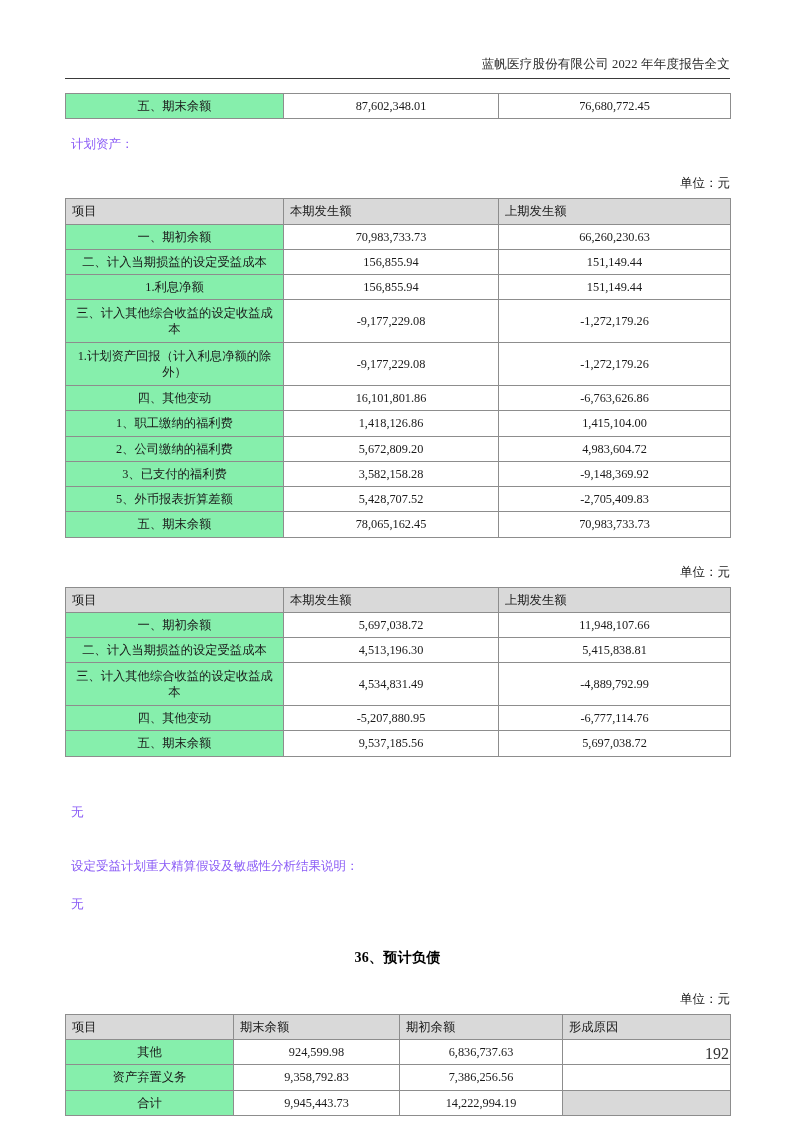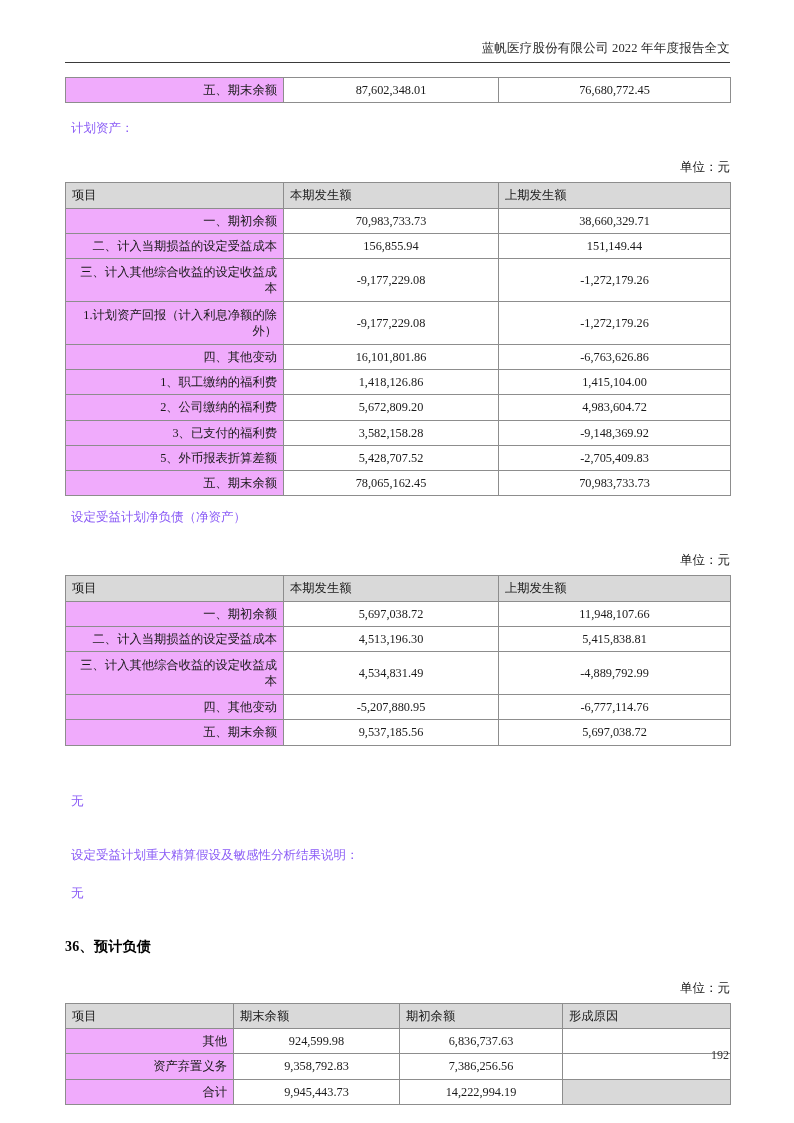--- a/index.html
+++ b/index.html
@@ -22,21 +22,21 @@
   }
   .content {
     position: absolute;
     left: 65px;
     top: 0;
     width: 665px;
   }
 
   
   .page-header {
-    padding-top: 40px;
+    padding-top: 56px;
     text-align: right;
     font-size: 12.5px;
     color: #2a2a2a;
     letter-spacing: 0.2px;
   }
   .header-rule {
     margin-top: 5px;
     border-bottom: 1.1px solid #3a3a3a;
     width: 100%;
   }
@@ -47,20 +47,21 @@
     line-height: 1.45;
     color: #8b5cf6;
     margin: 6px;
   }
   .sec-title {
     font-size: 14px;
     font-weight: bold;
     color: #000;
     margin: 0;
     letter-spacing: 0.3px;
+    text-align: center;
   }
   .unit-line {
     font-size: 12.5px;
     text-align: right;
     color: #1a1a1a;
   }
 
   
   table.fin {
     width: 100%;
@@ -75,22 +76,22 @@
     padding: 4px 6px;
     vertical-align: middle;
     line-height: 1.32;
     font-weight: normal;
   }
   table.fin th {
     text-align: left;
     background: #d9d9d9;
   }
   td.label {
-    background: #f0abfc;
-    text-align: right;
+    background: #86efac;
+    text-align: center;
   }
   td.val {
     text-align: center;
     background: #ffffff;
   }
   td.blank {
     background: #ffffff;
   }
   td.blank.shaded {
     background: #d9d9d9;
@@ -106,21 +107,21 @@
   .gap-16 { height: 16px; }
   .gap-20 { height: 20px; }
   .gap-24 { height: 24px; }
   .gap-30 { height: 30px; }
 
   
   .page-footer {
     position: absolute;
     right: 65px;
     bottom: 60px;
-    font-size: 12px;
+    font-size: 16px;
     color: #333;
   }
 </style>
 </head>
 <body>
 
 <div class="page">
 
   <div class="content">
 
@@ -166,24 +167,29 @@
         <tr>
           <th>项目</th>
           <th>本期发生额</th>
           <th>上期发生额</th>
         </tr>
       </thead>
       <tbody>
         <tr>
           <td class="label">一、期初余额</td>
           <td class="val">70,983,733.73</td>
-          <td class="val">38,660,329.71</td>
+          <td class="val">66,260,230.63</td>
         </tr>
         <tr>
           <td class="label">二、计入当期损益的设定受益成本</td>
+          <td class="val">156,855.94</td>
+          <td class="val">151,149.44</td>
+        </tr>
+        <tr>
+          <td class="label">1.利息净额</td>
           <td class="val">156,855.94</td>
           <td class="val">151,149.44</td>
         </tr>
         <tr class="tall">
           <td class="label">三、计入其他综合收益的设定收益成本</td>
           <td class="val">-9,177,229.08</td>
           <td class="val">-1,272,179.26</td>
         </tr>
         <tr class="tall">
           <td class="label">1.计划资产回报（计入利息净额的除外）</td>
@@ -218,21 +224,20 @@
         <tr>
           <td class="label">五、期末余额</td>
           <td class="val">78,065,162.45</td>
           <td class="val">70,983,733.73</td>
         </tr>
       </tbody>
     </table>
 
     <div class="gap-6"></div>
 
-    <p class="para">设定受益计划净负债（净资产）</p>
 
     <div class="gap-20"></div>
 
     <div class="unit-line">单位：元</div>
 
     <div class="gap-6"></div>
 
     <table class="fin">
       <colgroup>
           <col style="width:218px">

